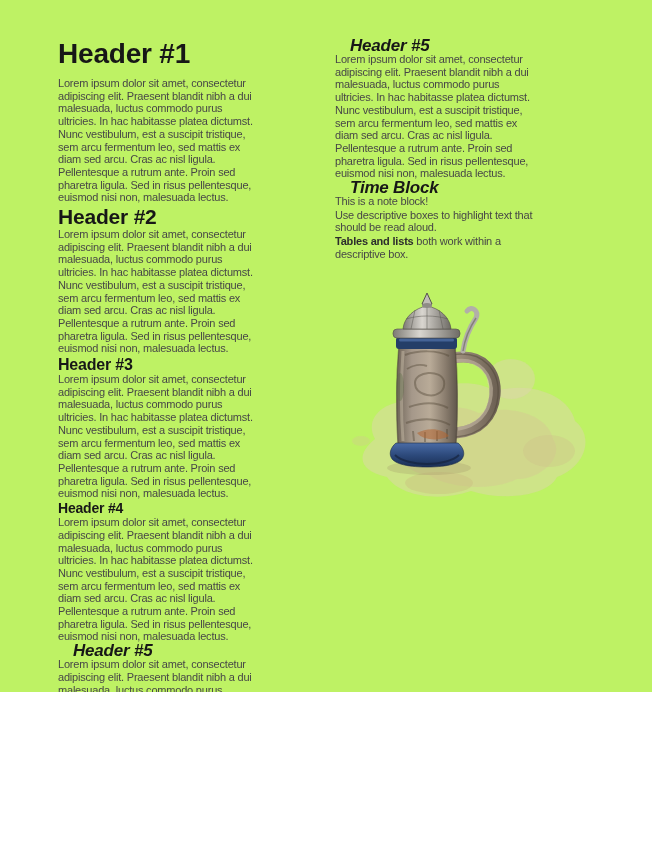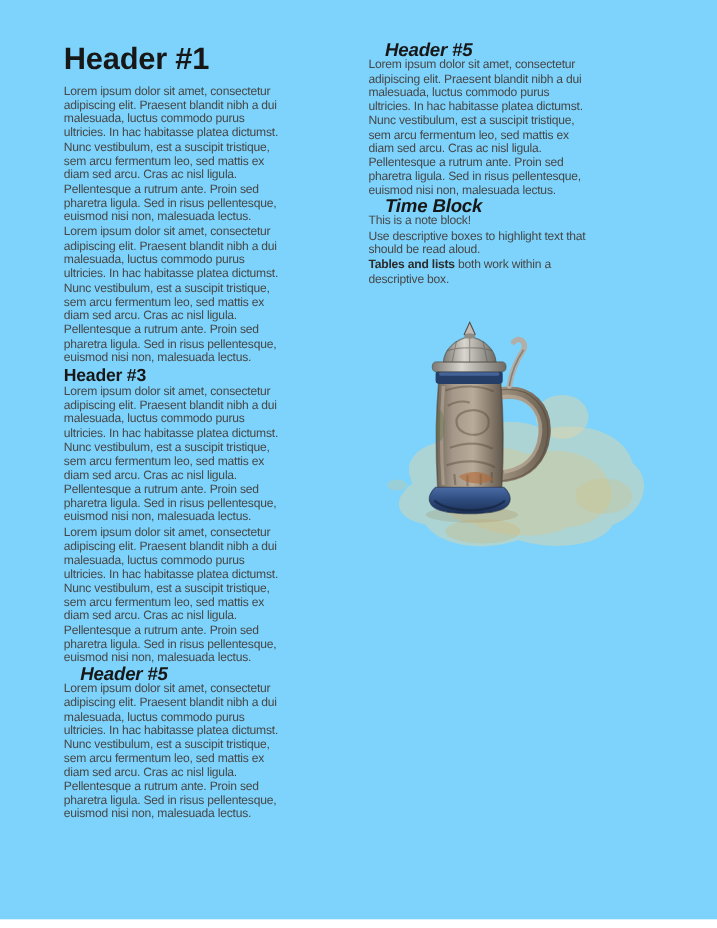--- a/index.html
+++ b/index.html
@@ -1,21 +1,21 @@
 <!DOCTYPE html>
 <html><head>
 <meta charset="utf-8">
 <style>
   * { margin: 0; padding: 0; box-sizing: border-box; }
   html, body { background: #ffffff; }
   .page {
     position: relative;
     width: 652px;
-    height: 836px;
-    background: #7dd3fc;
+    height: 692px;
+    background: #bef264;
     overflow: hidden;
     font-family: "Liberation Sans", sans-serif;
   }
   .col { position: absolute; top: 38px; }
   .col-left  { left: 58px;  width: 258px; }
   .col-right { left: 335px; width: 262px; }
 
   h1, h2, h3, h4, h5, h6 {
     color: #171717;
     font-weight: 700;
@@ -47,25 +47,27 @@
 </style>
 </head>
 <body>
 
 <div class="page">
 
   <div class="col col-left">
     <h1>Header #1</h1>
     <p class="body">Lorem ipsum dolor sit amet, consectetur<br>adipiscing elit. Praesent blandit nibh a dui<br>malesuada, luctus commodo purus<br>ultricies. In hac habitasse platea dictumst.<br>Nunc vestibulum, est a suscipit tristique,<br>sem arcu fermentum leo, sed mattis ex<br>diam sed arcu. Cras ac nisl ligula.<br>Pellentesque a rutrum ante. Proin sed<br>pharetra ligula. Sed in risus pellentesque,<br>euismod nisi non, malesuada lectus.</p>
 
+    <h2>Header #2</h2>
     <p class="body">Lorem ipsum dolor sit amet, consectetur<br>adipiscing elit. Praesent blandit nibh a dui<br>malesuada, luctus commodo purus<br>ultricies. In hac habitasse platea dictumst.<br>Nunc vestibulum, est a suscipit tristique,<br>sem arcu fermentum leo, sed mattis ex<br>diam sed arcu. Cras ac nisl ligula.<br>Pellentesque a rutrum ante. Proin sed<br>pharetra ligula. Sed in risus pellentesque,<br>euismod nisi non, malesuada lectus.</p>
 
     <h3>Header #3</h3>
     <p class="body">Lorem ipsum dolor sit amet, consectetur<br>adipiscing elit. Praesent blandit nibh a dui<br>malesuada, luctus commodo purus<br>ultricies. In hac habitasse platea dictumst.<br>Nunc vestibulum, est a suscipit tristique,<br>sem arcu fermentum leo, sed mattis ex<br>diam sed arcu. Cras ac nisl ligula.<br>Pellentesque a rutrum ante. Proin sed<br>pharetra ligula. Sed in risus pellentesque,<br>euismod nisi non, malesuada lectus.</p>
 
+    <h4>Header #4</h4>
     <p class="body">Lorem ipsum dolor sit amet, consectetur<br>adipiscing elit. Praesent blandit nibh a dui<br>malesuada, luctus commodo purus<br>ultricies. In hac habitasse platea dictumst.<br>Nunc vestibulum, est a suscipit tristique,<br>sem arcu fermentum leo, sed mattis ex<br>diam sed arcu. Cras ac nisl ligula.<br>Pellentesque a rutrum ante. Proin sed<br>pharetra ligula. Sed in risus pellentesque,<br>euismod nisi non, malesuada lectus.</p>
 
     <h5>Header #5</h5>
     <p class="body">Lorem ipsum dolor sit amet, consectetur<br>adipiscing elit. Praesent blandit nibh a dui<br>malesuada, luctus commodo purus<br>ultricies. In hac habitasse platea dictumst.<br>Nunc vestibulum, est a suscipit tristique,<br>sem arcu fermentum leo, sed mattis ex<br>diam sed arcu. Cras ac nisl ligula.<br>Pellentesque a rutrum ante. Proin sed<br>pharetra ligula. Sed in risus pellentesque,<br>euismod nisi non, malesuada lectus.</p>
   </div>
 
   <div class="col col-right">
     <h5>Header #5</h5>
     <p class="body">Lorem ipsum dolor sit amet, consectetur<br>adipiscing elit. Praesent blandit nibh a dui<br>malesuada, luctus commodo purus<br>ultricies. In hac habitasse platea dictumst.<br>Nunc vestibulum, est a suscipit tristique,<br>sem arcu fermentum leo, sed mattis ex<br>diam sed arcu. Cras ac nisl ligula.<br>Pellentesque a rutrum ante. Proin sed<br>pharetra ligula. Sed in risus pellentesque,<br>euismod nisi non, malesuada lectus.</p>
 

